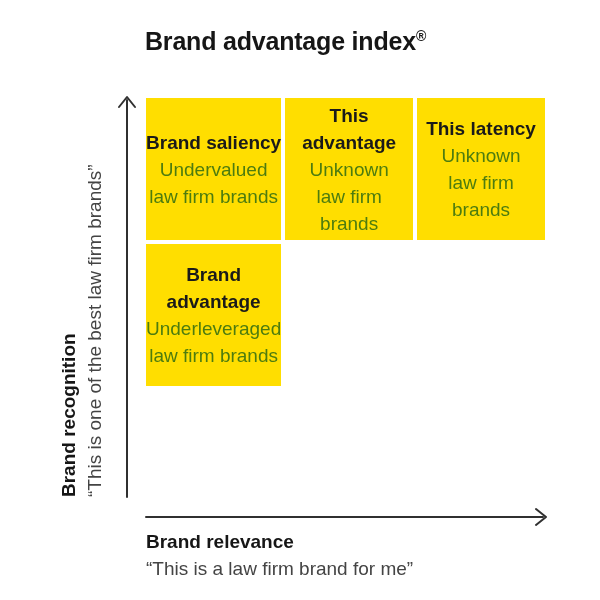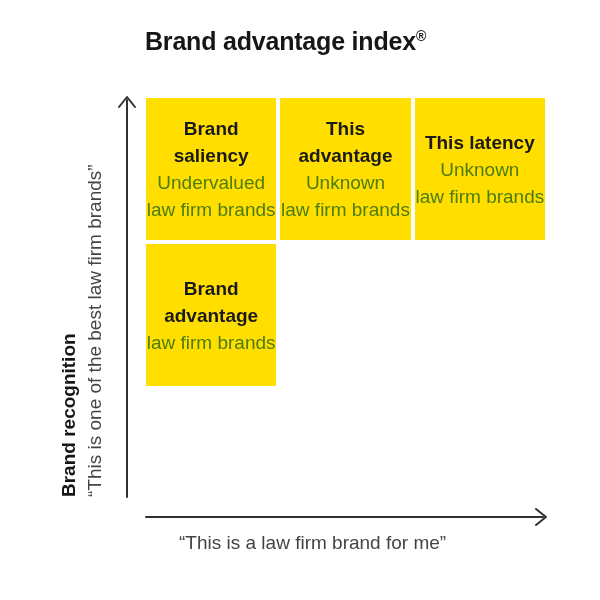--- a/index.html
+++ b/index.html
@@ -92,21 +92,21 @@
     font-weight: 400;
     color: #444444;
     line-height: 26px;
   }
   .x-axis-labels {
     position: absolute;
     left: 146px;
     top: 529px;
     white-space: nowrap;
   }
-  .x-axis-labels .axis-quote { line-height: 28px; margin-left: 33px; }
+  .x-axis-labels .axis-quote { line-height: 28px; }
 </style>
 </head>
 <body>
 
 <div class="canvas">
 
   <div class="page-title"><span>Brand advantage index</span><sup>®</sup></div>
 
   <svg class="axes-svg" viewBox="0 0 600 600" aria-hidden="true">
     <g stroke="#303030" stroke-width="2" fill="none" stroke-linecap="round" stroke-linejoin="round">
@@ -130,26 +130,28 @@
       <div class="q-sub">Unknown</div>
       <div class="q-sub">law firm brands</div>
     </div>
     <div class="quadrant">
       <div class="q-heading">This latency</div>
       <div class="q-sub">Unknown</div>
       <div class="q-sub">law firm brands</div>
     </div>
     <div class="quadrant">
       <div class="q-heading">Brand advantage</div>
+      <div class="q-sub">Underleveraged</div>
       <div class="q-sub">law firm brands</div>
     </div>
   </div>
 
   <div class="y-axis-labels">
     <div class="axis-bold">Brand recognition</div>
     <div class="axis-quote">“This is one of the best law firm brands”</div>
   </div>
 
   <div class="x-axis-labels">
+    <div class="axis-bold">Brand relevance</div>
     <div class="axis-quote">“This is a law firm brand for me”</div>
   </div>
 
 </div>
 
 </body></html>

